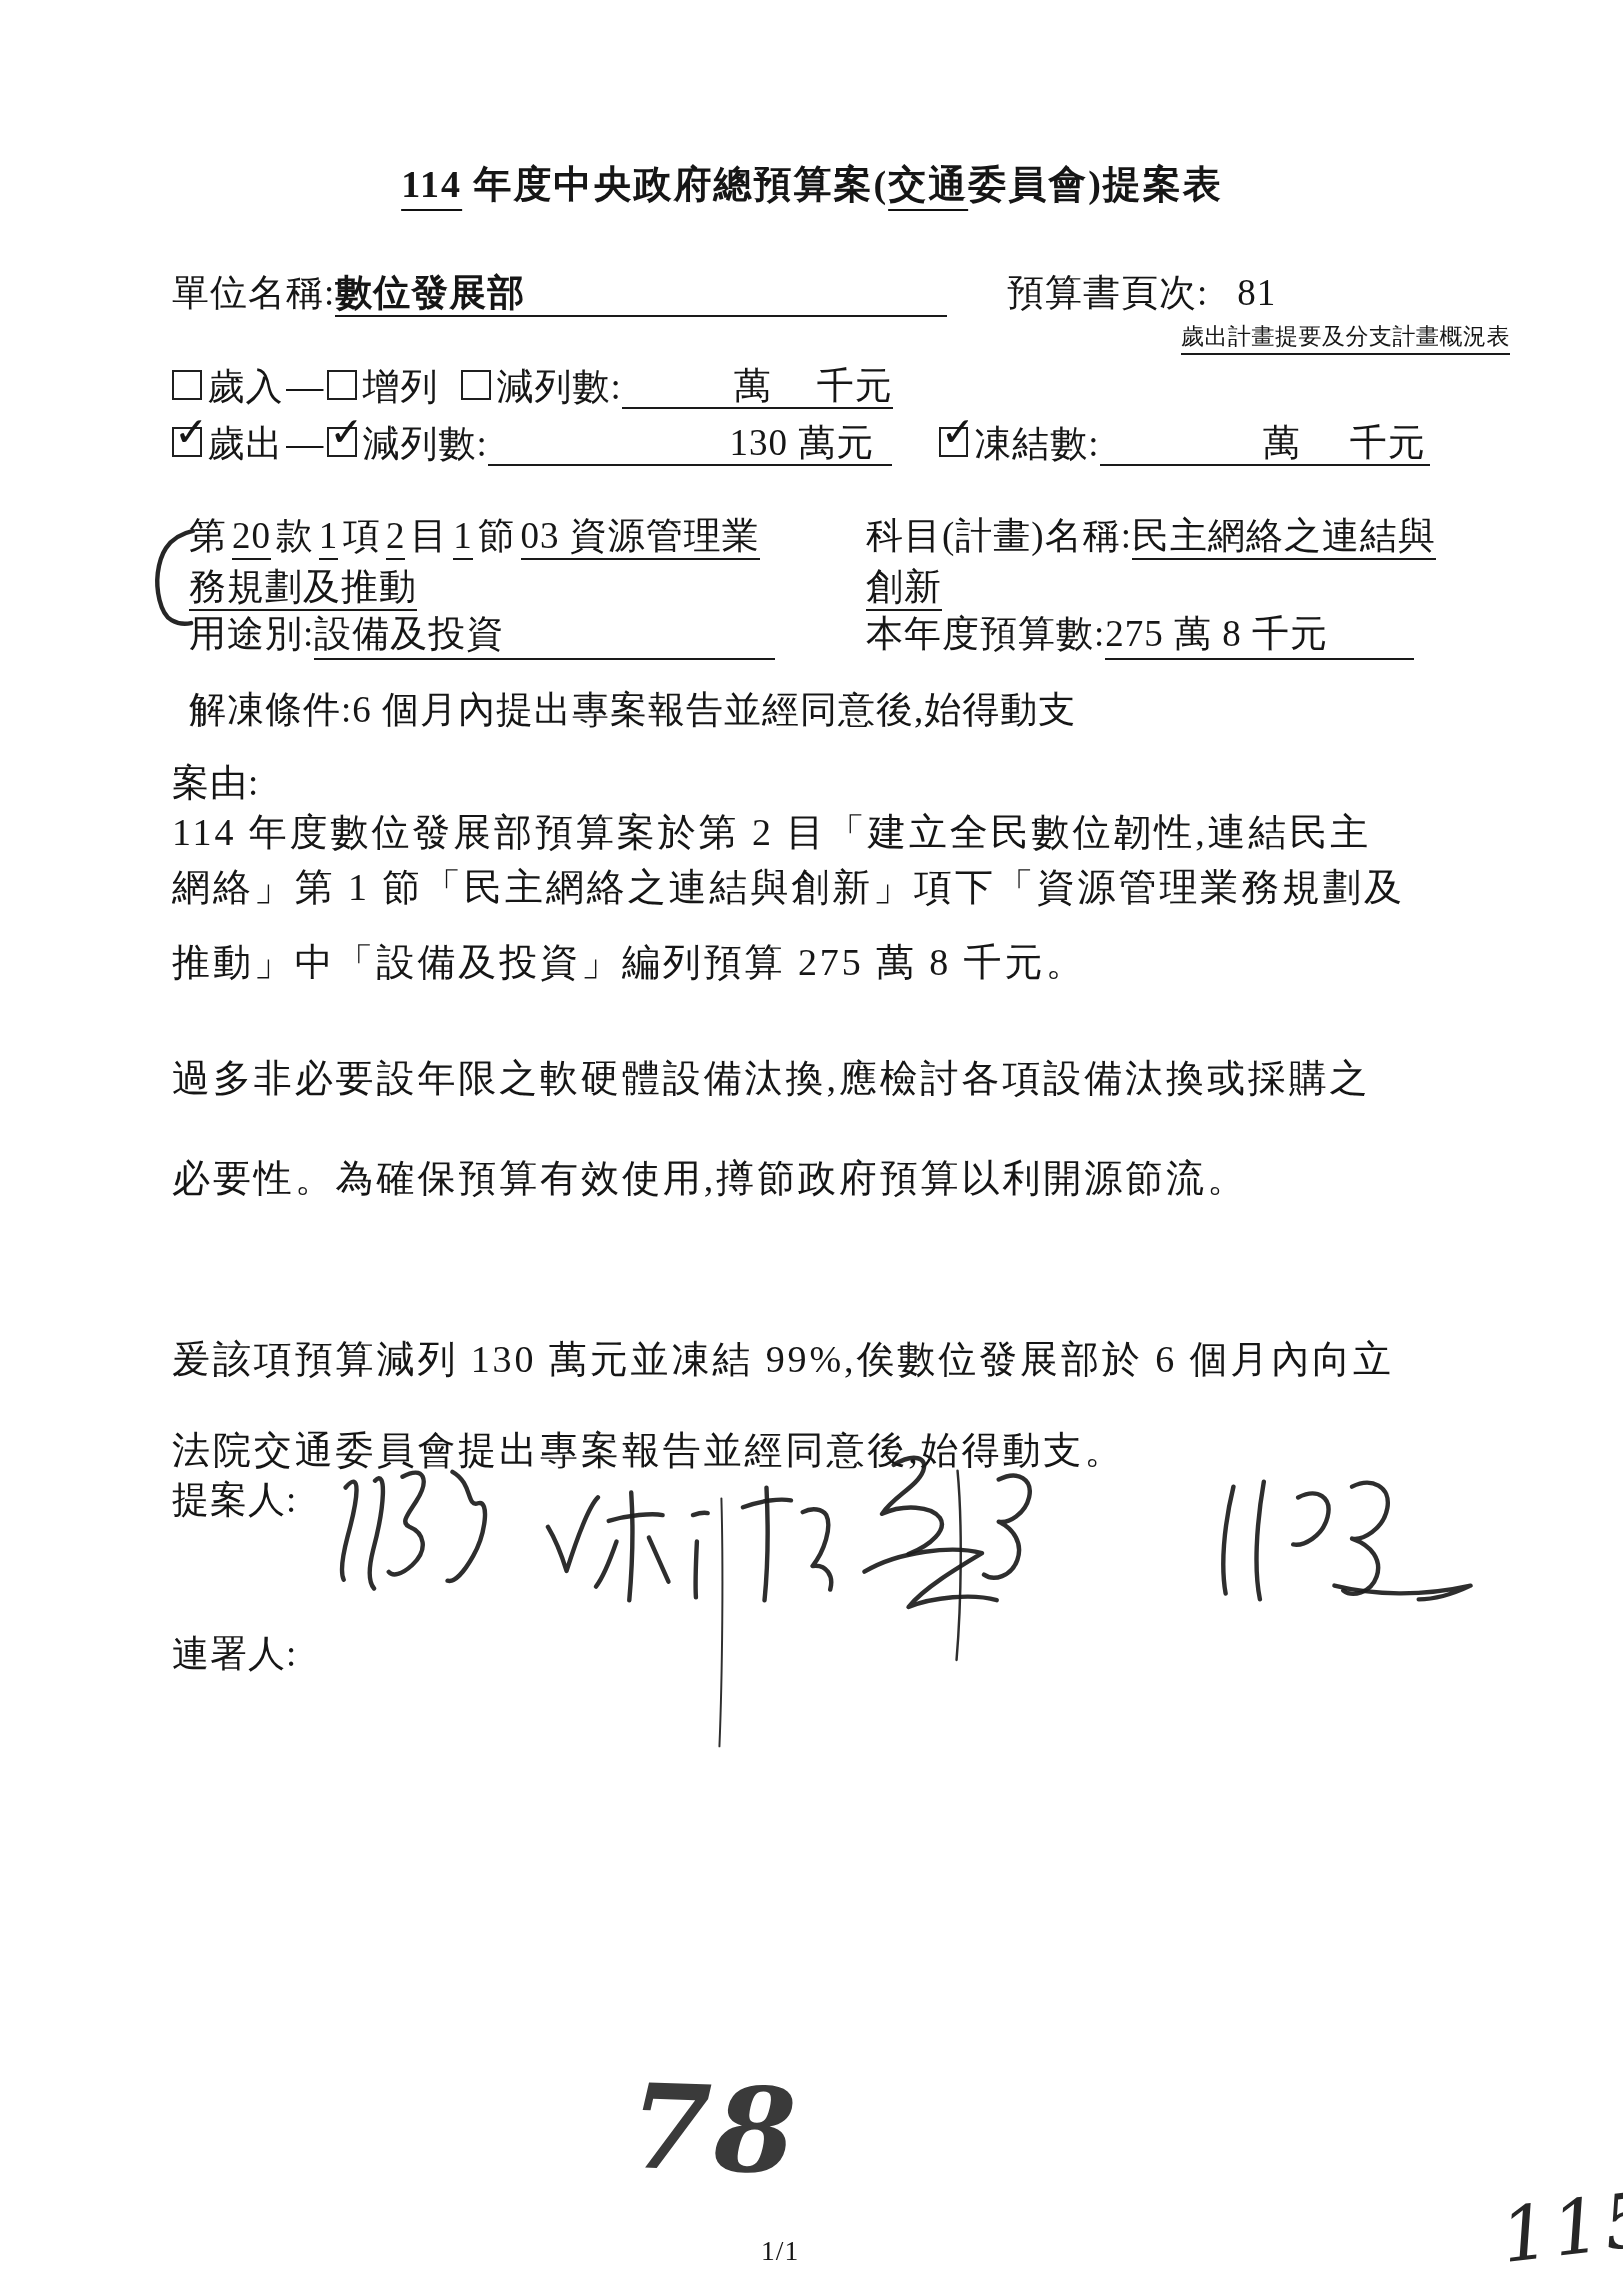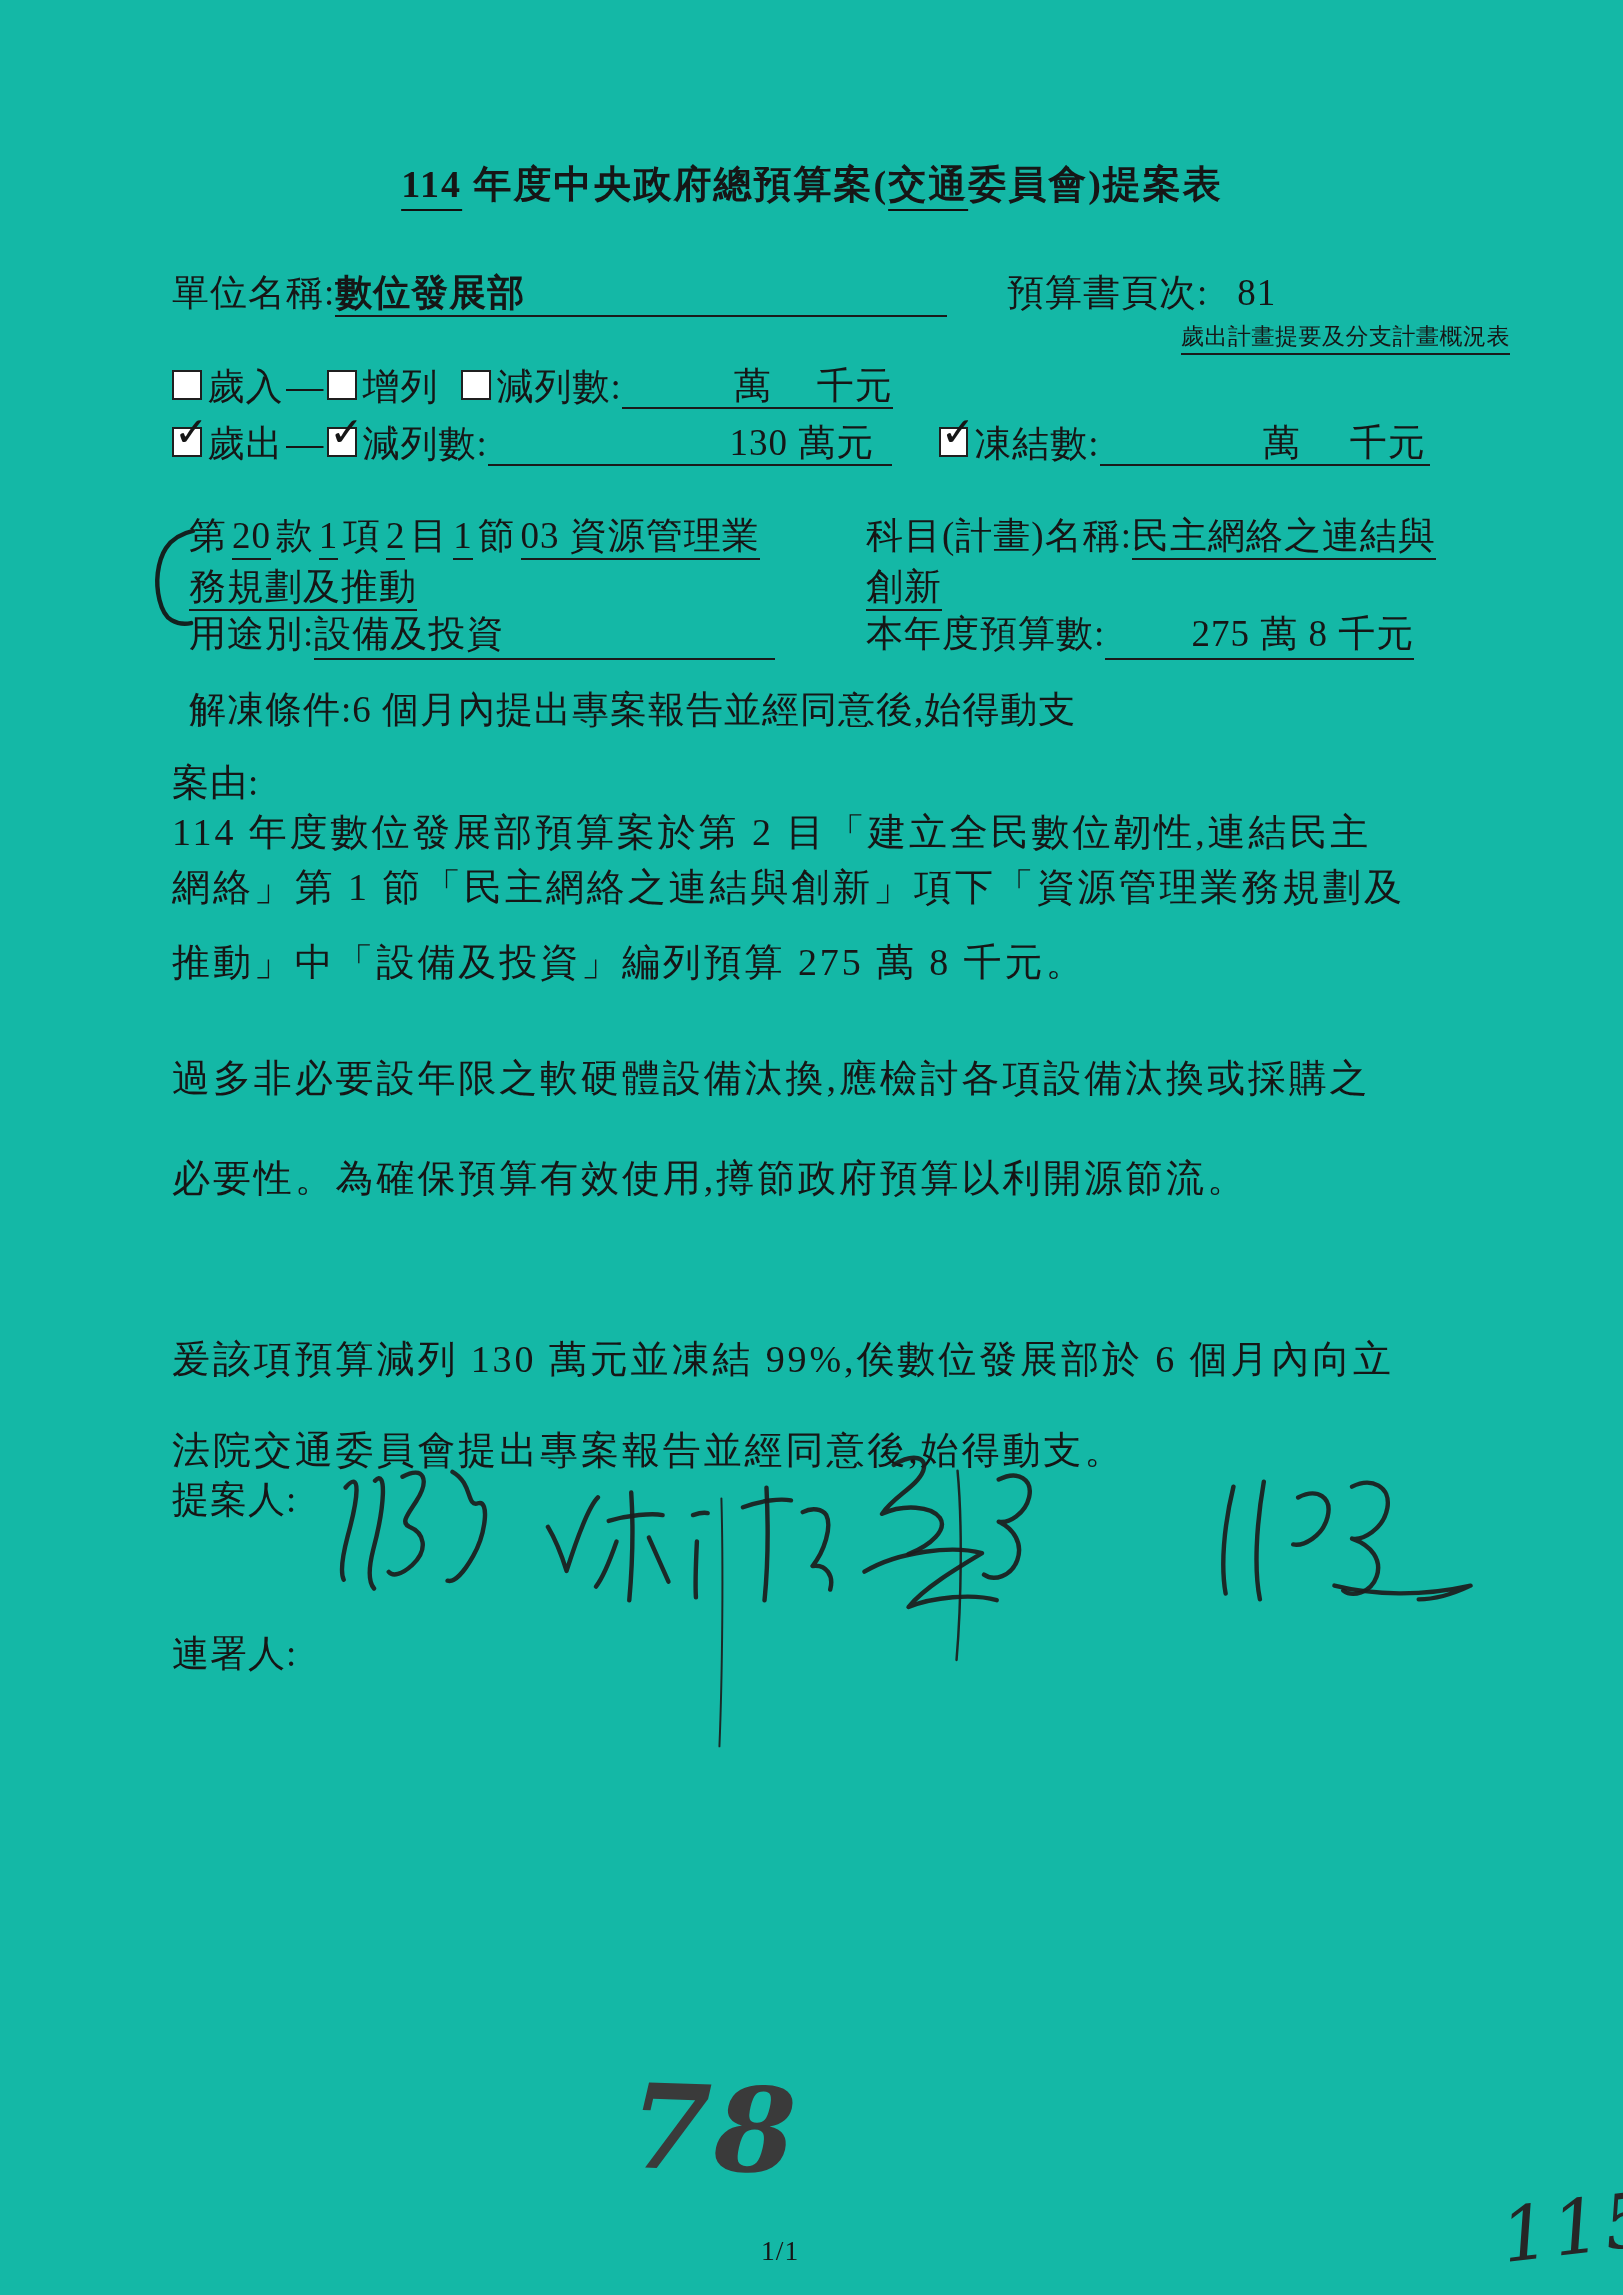--- a/index.html
+++ b/index.html
@@ -1,19 +1,19 @@
 <!DOCTYPE html>
 <html style="font-size:7.8px"><head>
 <meta charset="utf-8">
 <style>
   html,body{margin:0;padding:0;background:#e8e8e8;}
   .page{
     position:relative;
     width:1624px;height:2295px;
-    background:#14b8a6;
+    background:#ffffff;
     color:#161616;
     font-family:"Liberation Serif","DejaVu Serif",serif;
     overflow:hidden;
   }
   .row{position:absolute;white-space:nowrap;font-size:37px;line-height:1.2;letter-spacing:1px;}
   .para{font-size:38px;letter-spacing:2.9px;}
   .title{font-size:38px;font-weight:bold;letter-spacing:2px;}
   .small-note{font-size:23px;letter-spacing:0.5px;border-bottom:2px solid #1a1a1a;padding-bottom:2.9px;}
   .u{border-bottom:2.5px solid #1a1a1a;padding-bottom:2px;}
   .u-thick{border-bottom:2.9px solid #111;padding-bottom:3.9px;}
@@ -41,21 +41,21 @@
     font-family:"DejaVu Serif",serif;color:#3a3a3a;
     transform:rotate(2deg);letter-spacing:2.9px;
   }
   .hand115{
     position:absolute;left:1501px;top:2183px;
     font-size:75px;font-style:italic;font-weight:normal;
     font-family:"DejaVu Serif",serif;color:#262626;
     transform:rotate(-7deg);letter-spacing:3.9px;
   }
   .pagefrac{position:absolute;left:761px;top:2235px;font-size:27.5px;letter-spacing:1px;}
-  .flexline{display:inline-flex;justify-content:flex-end;}
+  .flexline{display:inline-flex;justify-content:flex-start;}
 </style>
 </head>
 <body>
 
 <div class="page">
 
   <div class="row title" style="top:162px;left:50%;transform:translateX(-50%);">
     <span class="u-thick">114</span><span> 年度中央政府總預算案(</span><span class="u-thick">交通</span><span>委員會)提案表</span>
   </div>
 

